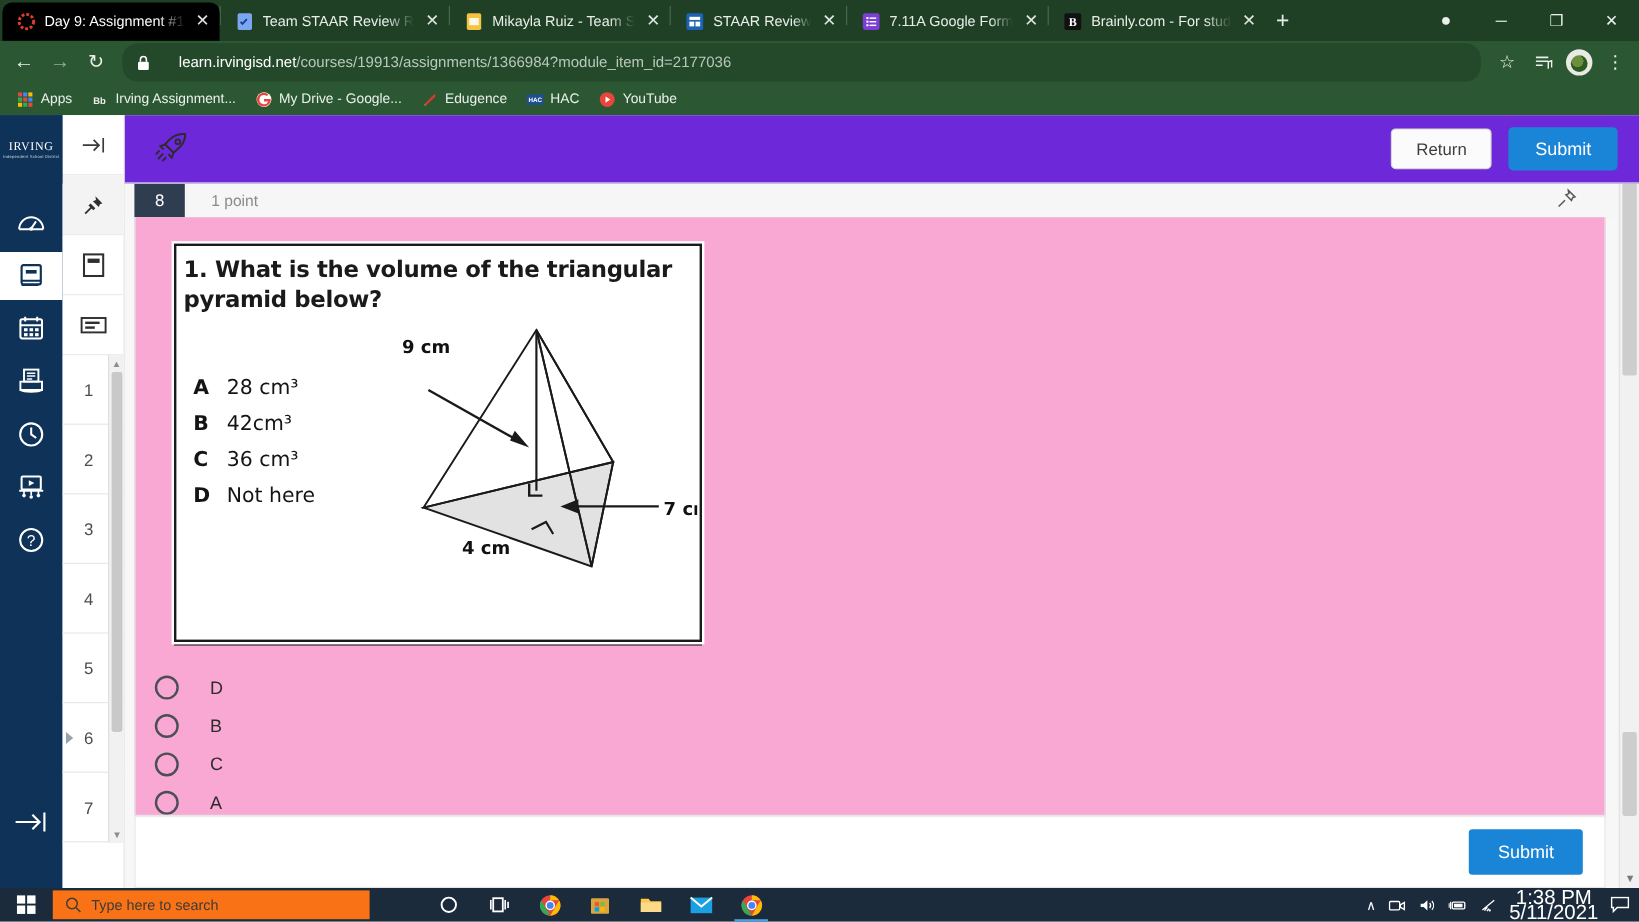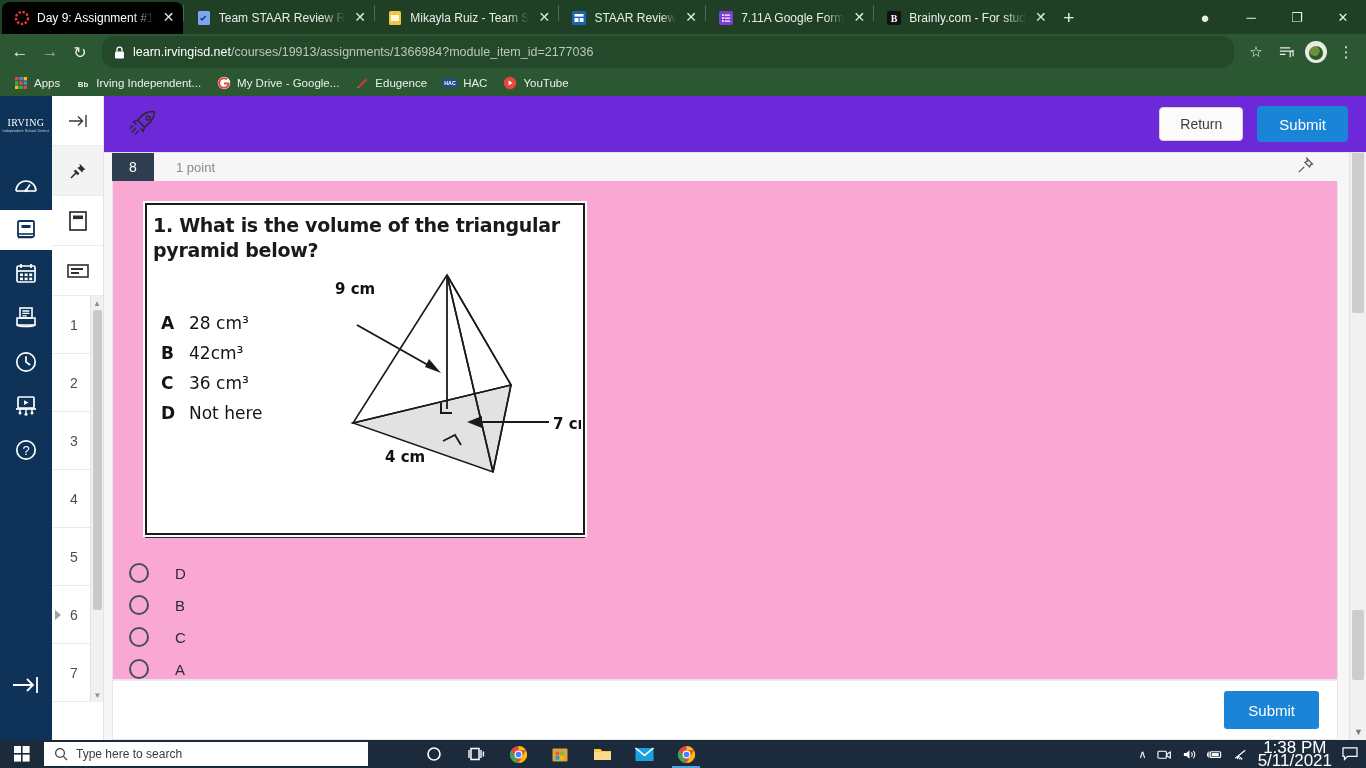--- a/index.html
+++ b/index.html
@@ -40,21 +40,21 @@
   .winbtns { position: absolute; right: 0; top: 0; height: 34px; display: flex; align-items: center; }
   .winbtn { width: 46px; height: 32px; display: flex; align-items: center; justify-content: center;
             color: #e9f0ea; font-size: 13px; }
   .winbtn.media { font-size: 15px; }
 
   .toolbar { height: 36px; background:#2c5733; display: flex; align-items: center; padding: 0 6px; gap: 2px;}
   .tbtn { width: 28px; height: 28px; border-radius: 50%; display:flex; align-items:center; justify-content:center;
           color:#e9f0ea; }
   .omnibox {
     flex: 1; height: 26px; background: #24482a; border-radius: 13px;
-    display: flex; align-items: center; padding: 16px 12px; gap: 8px; margin: 0 6px;
+    display: flex; align-items: center; padding: 16px 12px; gap: 24px; margin: 0 6px;
     color: #ffffff; font-size: 12.5px; min-width:0;
   }
   .omnibox .url { white-space: nowrap; overflow: hidden; }
   .omnibox .url .dim { color: #b9c9bc; }
   .tb-right { display: flex; align-items: center; gap: 2px; }
   .profile-pic { width: 22px; height: 22px; border-radius: 50%; background:#e9eae4; position:relative; overflow:hidden;}
   .profile-pic::after{content:"";position:absolute;left:4px;top:5px;width:14px;height:14px;border-radius:50%;
       background: radial-gradient(circle at 40% 35%, #6b8f3e 0 40%, #2e5b22 41% 100%);}
 
   .bookmarks { height: 26px; background:#2c5733; display:flex; align-items:center; gap:16px; padding-left:14px;
@@ -167,21 +167,21 @@
   .brandlogo .bl-main { color:#fff; font-family:"Liberation Serif", serif; font-size: 10px; letter-spacing: 0.5px; }
   .brandlogo .bl-sub { color:#cfd9e4; font-size: 3.4px; letter-spacing:0.2px; margin-top:1px; }
 
   
   .taskbar {
     position: absolute; left: 0; bottom: 0; width: 1366px; height: 28px; background: #1b2b3c;
     display: flex; align-items: center; color: #ffffff; font-size: 12px;
   }
   .start { width: 44px; height: 28px; display:flex; align-items:center; justify-content:center;}
   .tb-search {
-    width: 324px; height: 24px; background: #ffffff; display:flex; align-items:center; gap:8px;
+    width: 264px; height: 24px; background: #f97316; display:flex; align-items:center; gap:8px;
     padding-left: 10px; color:#3b3b3b; font-size: 12px;
   }
   .tb-icons { display:flex; align-items:center; gap: 2px; margin-left: 46px; }
   .tb-ic { width: 40px; height: 28px; display:flex; align-items:center; justify-content:center; position:relative;}
   .tb-ic.active::after{content:"";position:absolute;bottom:0;left:6px;right:6px;height:2px;background:#4ba3e3;}
   .tray { margin-left: auto; display:flex; align-items:center; gap: 10px; padding-right: 8px;}
   .clock { text-align:center; line-height: 13px; font-size: 17px; }
 </style>
 </head>
 <body>
@@ -303,21 +303,21 @@
         <rect x="1" y="9.6" width="3.4" height="3.4" fill="#fbbc05"></rect>
           <rect x="5.3" y="9.6" width="3.4" height="3.4" fill="#34a853"></rect>
           <rect x="9.6" y="9.6" width="3.4" height="3.4" fill="#e8453c"></rect>
       </svg>
       <span>Apps</span>
     </div>
     <div class="bm">
       <svg class="bmicon" viewBox="0 0 16 14">
         <text x="8" y="11" font-size="9" font-weight="bold" font-family="Liberation Sans, sans-serif" fill="#e9f0ea" text-anchor="middle">Bb</text>
       </svg>
-      <span>Irving Independent...</span>
+      <span>Irving Assignment...</span>
     </div>
     <div class="bm">
       <svg class="bmicon" viewBox="0 0 14 14">
         <circle cx="7" cy="7" r="6.2" fill="#fff"></circle>
         <path d="M7 3.2a3.8 3.8 0 103.5 5.3H7V6.4h5.6A5.8 5.8 0 117 1.2a5.6 5.6 0 013.8 1.5L9.4 4.1A3.7 3.7 0 007 3.2z" fill="#e8453c"></path>
       </svg>
       <span>My Drive - Google...</span>
     </div>
     <div class="bm">
       <svg class="bmicon" viewBox="0 0 14 14">

